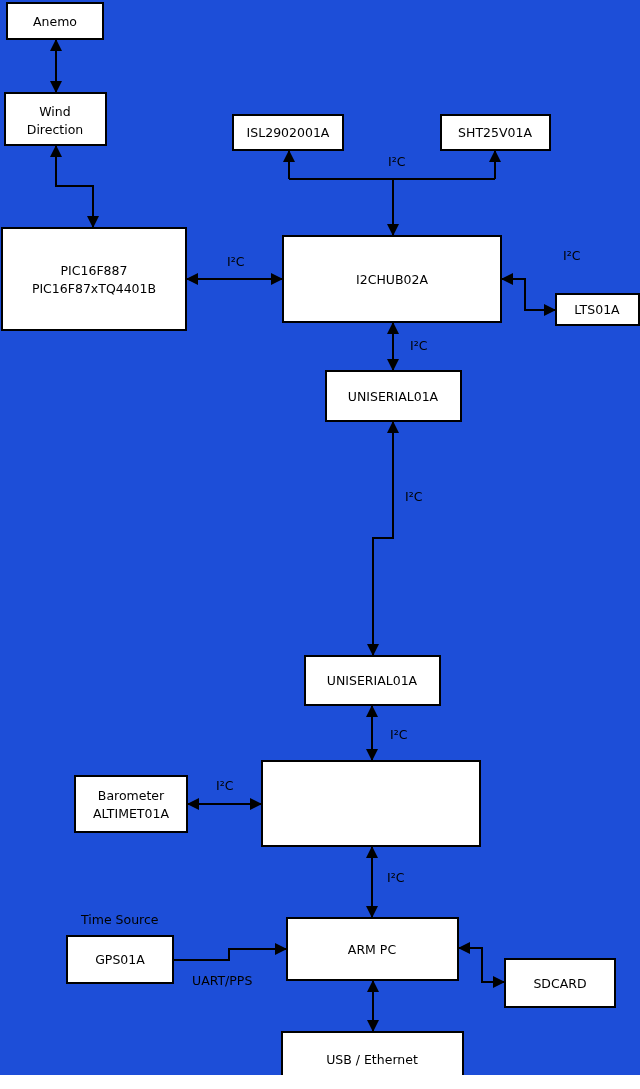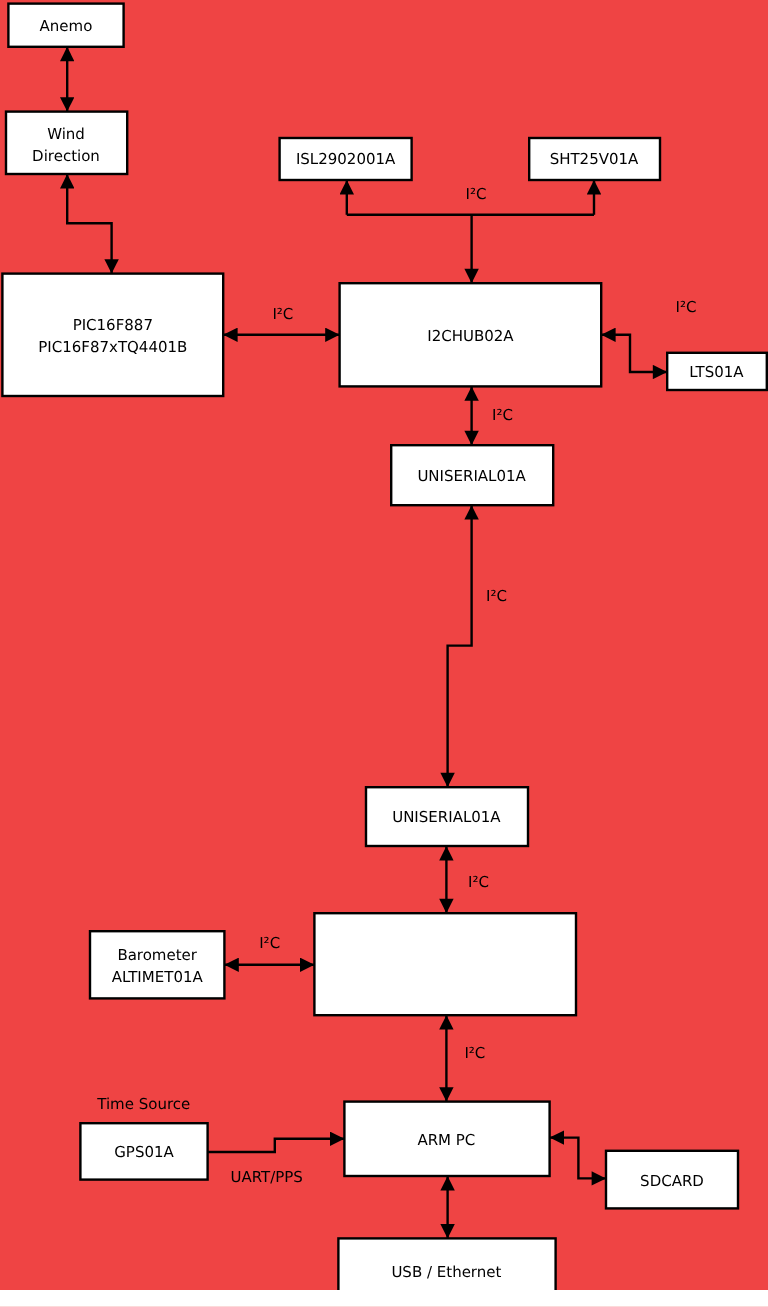--- a/index.html
+++ b/index.html
@@ -3,21 +3,21 @@
 <meta charset="utf-8">
 <style>
   html, body {
     margin: 0;
     padding: 0;
     background: #ffffff;
   }
   .canvas-wrap {
     width: 640px;
     height: 1075px;
-    background: #ef4444;
+    background: #1d4ed8;
     position: relative;
   }
   svg text {
     font-family: "DejaVu Sans", "Liberation Sans", sans-serif;
     font-size: 12.5px;
     fill: #000000;
   }
   .node-box {
     fill: #ffffff;
     stroke: #000000;

